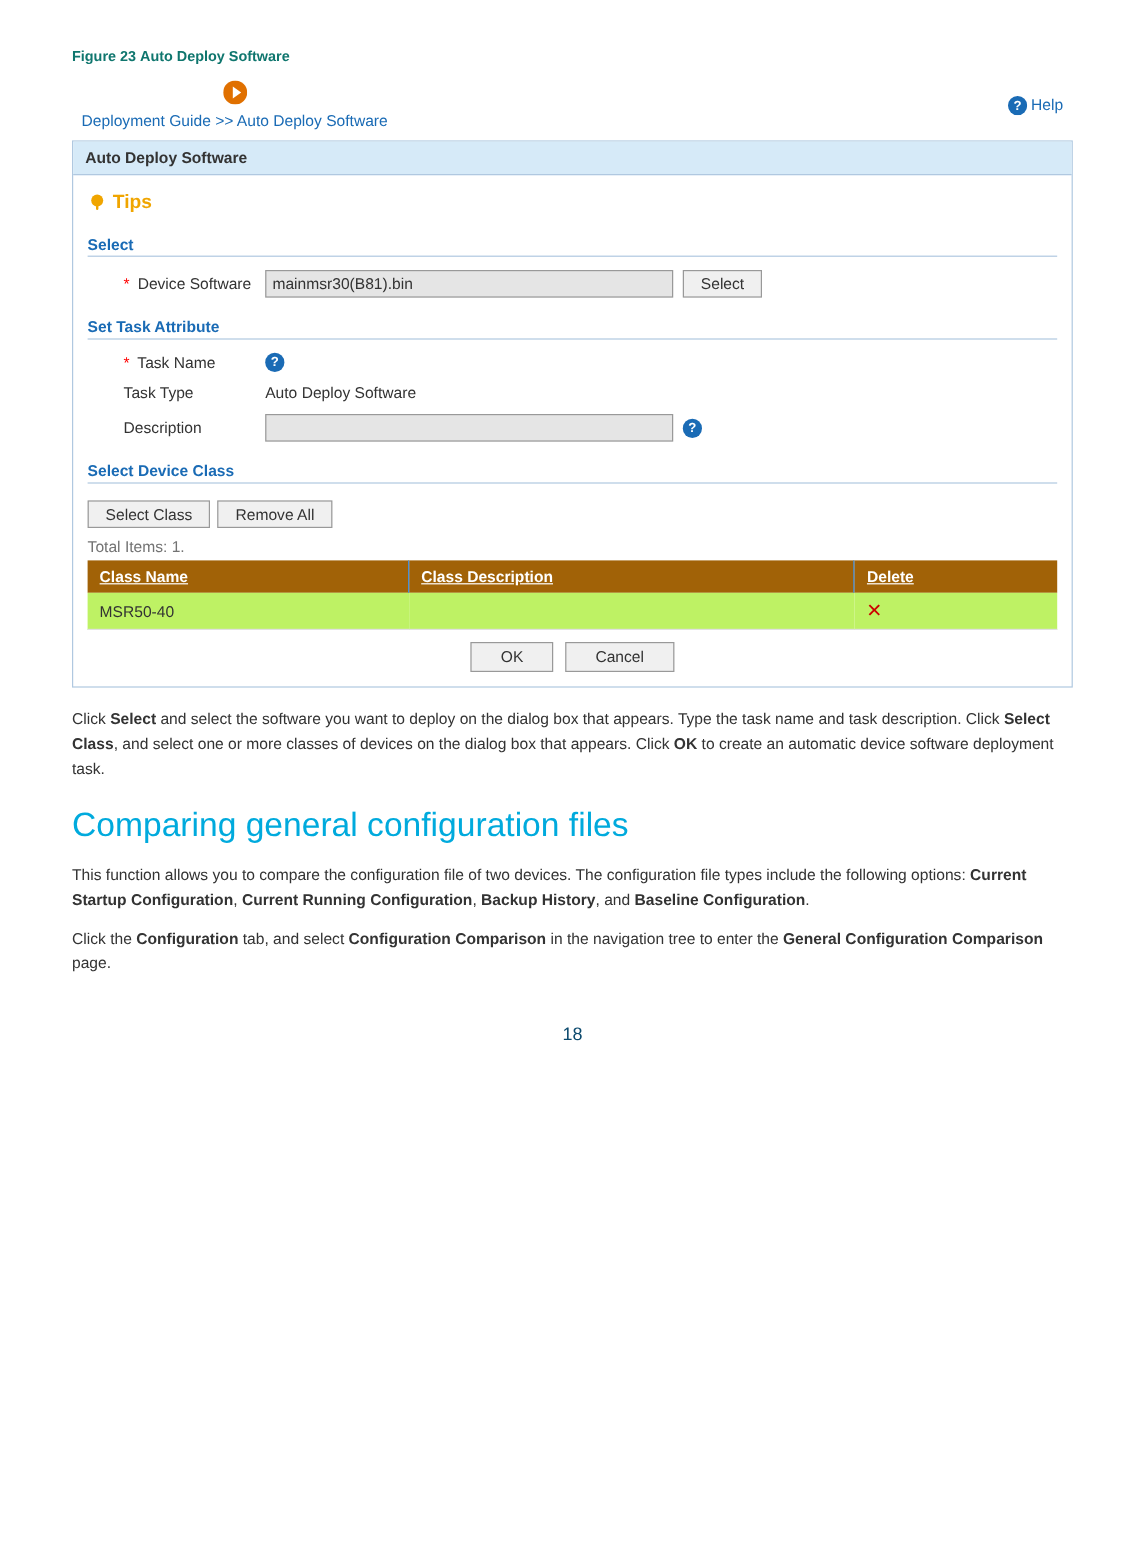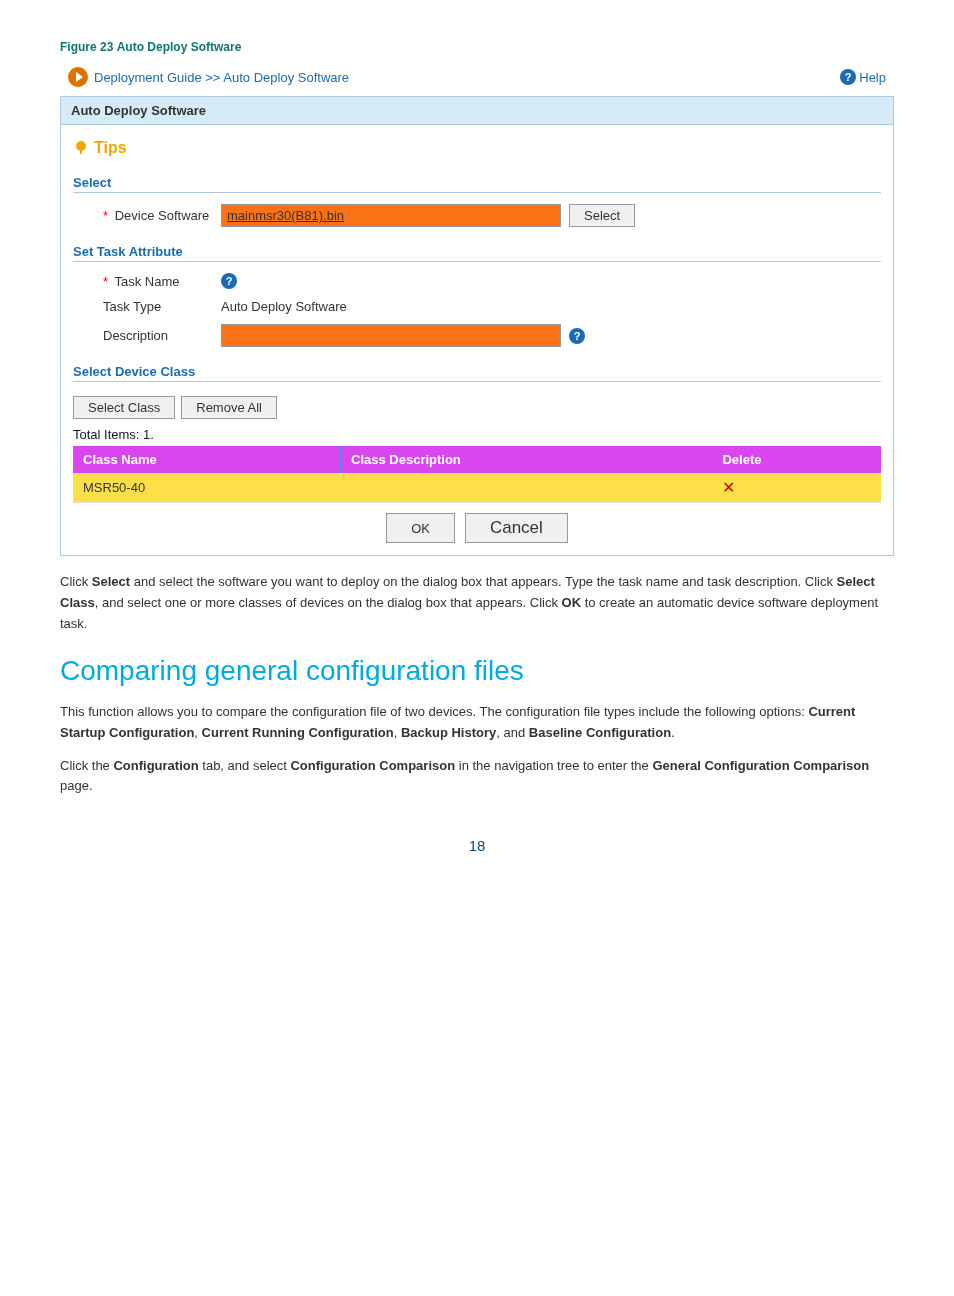--- a/index.html
+++ b/index.html
@@ -30,20 +30,21 @@
       justify-content: space-between;
       padding: 5px 8px;
       margin-bottom: 4px;
     }
     .top-bar-left {
       display: flex;
       align-items: center;
       gap: 6px;
       font-size: 13px;
       color: #1a6bb5;
+      flex-direction: column;
     }
     .breadcrumb-text {
       color: #1a6bb5;
       font-size: 13px;
     }
     .help-link {
       color: #1a6bb5;
       font-size: 13px;
       display: flex;
       align-items: center;
@@ -99,22 +100,21 @@
     .required-star {
       color: red;
       margin-right: 3px;
     }
     .form-input {
       border: 1px solid #999;
       padding: 3px 5px;
       font-size: 13px;
       width: 280px;
       color: #333;
-      background: #f97316;
-      text-decoration: underline;
+      background: #e5e5e5;
     }
     .form-input-wide {
       width: 340px;
     }
     .select-btn {
       border: 1px solid #999;
       background: #f0f0f0;
       padding: 3px 14px;
       font-size: 13px;
       cursor: pointer;
@@ -160,45 +160,46 @@
       background: #f0f0f0;
       padding: 3px 14px;
       font-size: 13px;
       cursor: pointer;
       color: #333;
     }
 
     
     .total-items {
       font-size: 13px;
-      color: #0f172a;
+      color: #737373;
       padding: 4px 0;
     }
 
     
     .data-table {
       width: 100%;
       border-collapse: collapse;
       font-size: 13px;
     }
     .data-table thead tr {
-      background: #d946ef;
+      background: #a16207;
       color: #fff;
+      text-decoration: underline;
     }
     .data-table thead th {
       padding: 6px 10px;
       text-align: left;
       font-weight: bold;
       border-right: 1px solid #4a8fd4;
     }
     .data-table thead th:last-child {
       border-right: none;
     }
     .data-table tbody tr {
-      background: #fde047;
+      background: #bef264;
     }
     .data-table tbody td {
       padding: 5px 10px;
       border-bottom: 1px solid #e0e0e0;
       color: #333;
     }
     .delete-icon {
       color: #cc0000;
       font-size: 16px;
       cursor: pointer;
@@ -216,21 +217,21 @@
       background: #f0f0f0;
       padding: 4px 24px;
       font-size: 13px;
       cursor: pointer;
       color: #333;
     }
     .btn-cancel {
       border: 1px solid #999;
       background: #f0f0f0;
       padding: 4px 24px;
-      font-size: 17px;
+      font-size: 13px;
       cursor: pointer;
       color: #333;
     }
 
     
     .desc-text {
       font-size: 13px;
       color: #333;
       line-height: 1.6;
       margin-bottom: 20px;

